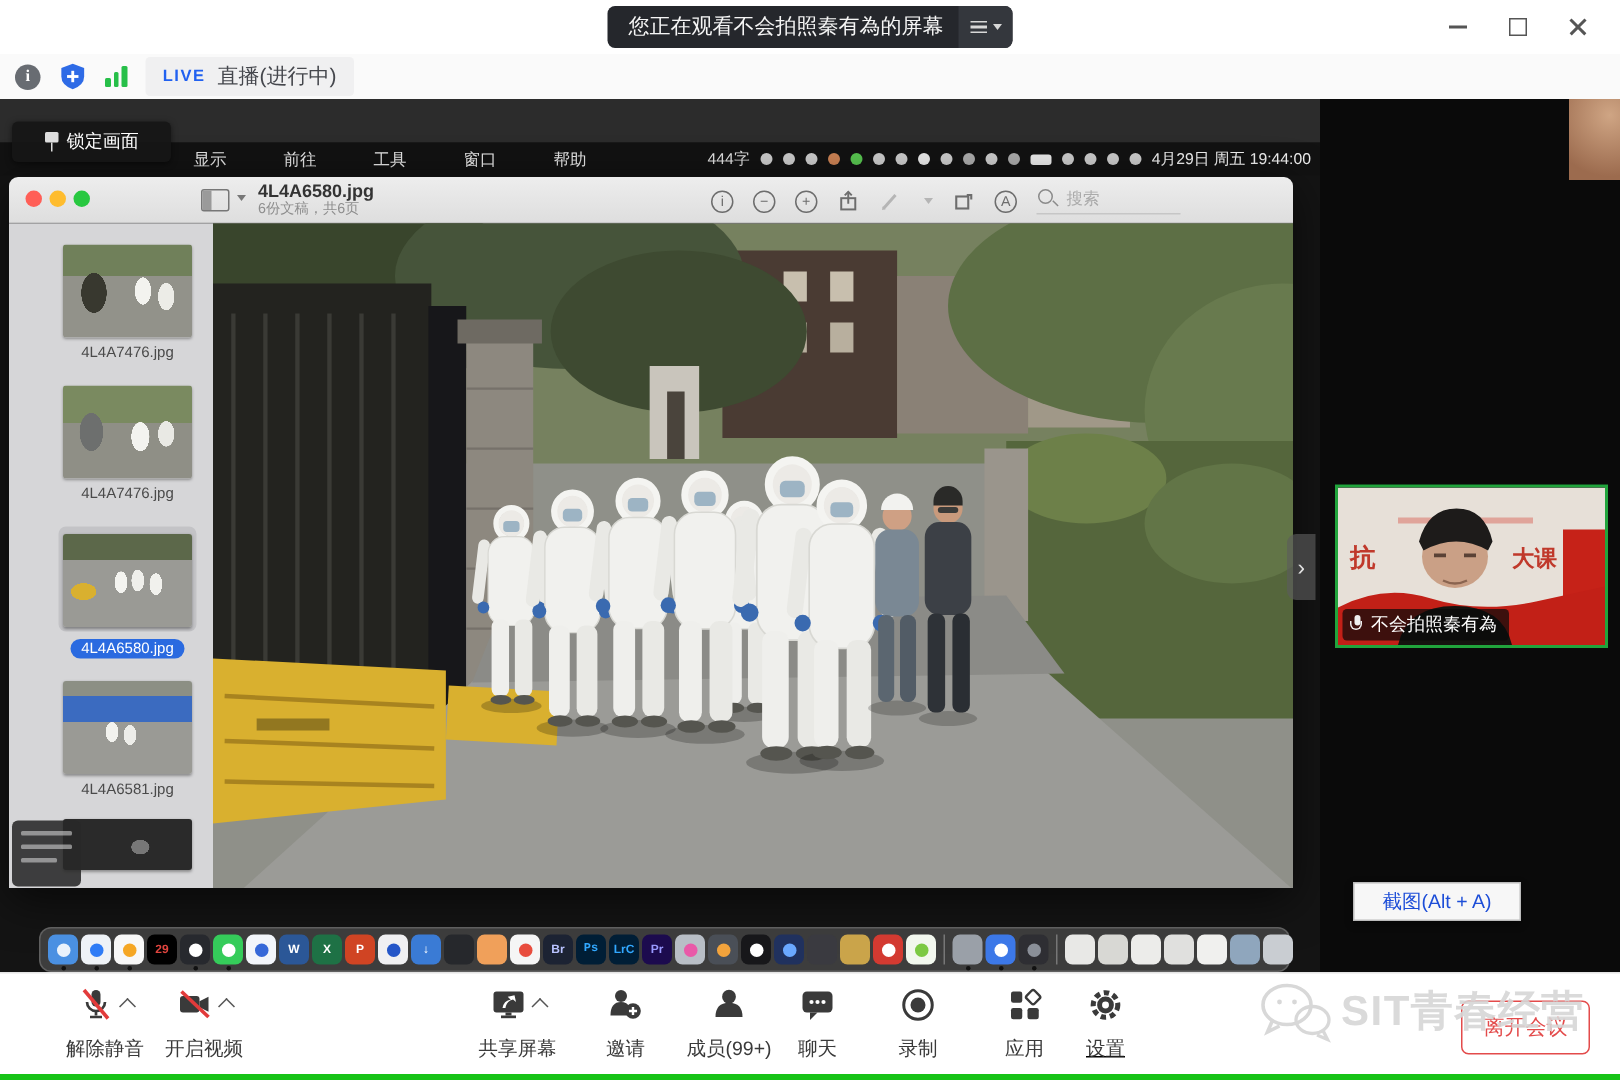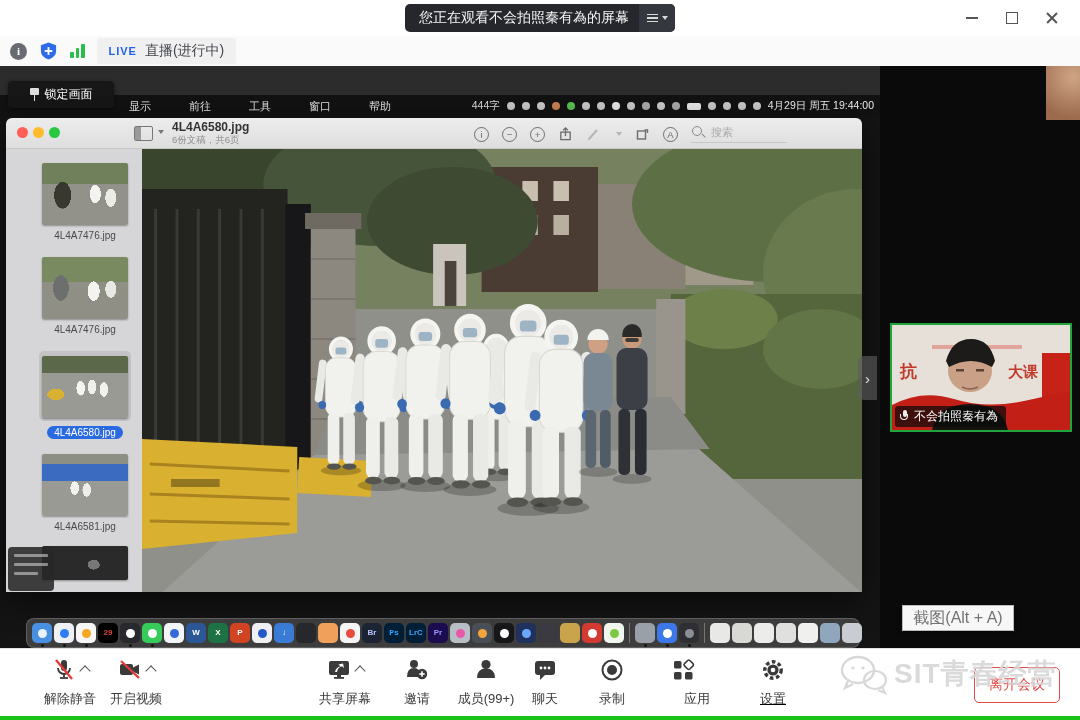--- a/index.html
+++ b/index.html
@@ -119,21 +119,21 @@
   .dock-sep{width:1px;height:20px;background:rgba(255,255,255,.3);margin:0 3px;flex:none;}
   
   .rightpanel{position:absolute;left:880px;top:0;width:200px;height:582px;background:#0a0a0a;}
   .pvideo{position:absolute;left:10px;top:257px;width:178px;height:105px;border:2px solid #21a43c;box-sizing:content-box;background:#000;cursor:pointer;}
   .pvideo svg{display:block;}
   .pv-nametag{position:absolute;left:3px;bottom:3px;background:rgba(10,10,10,.72);border-radius:3px;display:flex;align-items:center;gap:5px;padding:2px 8px 2px 5px;}
   .pv-nametag .nm{color:#fff;font-size:12px;}
   .mic-mini{position:relative;width:9px;height:13px;}
   .mic-mini i{position:absolute;left:2.5px;top:0;width:4px;height:7px;border-radius:2px;background:#eee;display:block;}
   .mic-mini em{position:absolute;left:0;top:4px;width:8px;height:6px;border:1.2px solid #eee;border-top:none;border-radius:0 0 5px 5px;display:block;box-sizing:border-box;}
-  .snipbtn{position:absolute;left:22px;top:539px;width:110px;height:24px;background:#f7f7f7;border:1px solid #bbb;color:#737373;font-size:16px;display:flex;align-items:center;justify-content:center;box-shadow:0 2px 5px rgba(0,0,0,.45);cursor:pointer;}
+  .snipbtn{position:absolute;left:22px;top:522px;width:110px;height:24px;background:#f7f7f7;border:1px solid #bbb;color:#1d4ed8;font-size:13px;display:flex;align-items:center;justify-content:center;box-shadow:0 2px 5px rgba(0,0,0,.45);cursor:pointer;}
   .collapse{position:absolute;left:858px;top:290px;width:19px;height:44px;background:rgba(92,92,92,.65);border-radius:6px 0 0 6px;color:#e3e3e3;font-size:15px;display:flex;align-items:center;justify-content:center;cursor:pointer;}
   
   .toolbar{position:absolute;left:0;top:648px;width:1080px;height:68px;background:#fff;border-top:1px solid #e4e4e4;}
   .ctl{position:absolute;top:8px;text-align:center;cursor:pointer;}
   .ctl .irow{display:flex;align-items:flex-start;justify-content:center;gap:4px;height:30px;}
   .ctl .lbl{font-size:13px;color:#3a3a3a;margin-top:3px;white-space:nowrap;}
   .chev{width:7px;height:7px;border-left:1.6px solid #555;border-top:1.6px solid #555;transform:rotate(45deg);margin-top:10px;}
   .leavebtn{position:absolute;right:20px;top:18px;width:84px;height:34px;border:1.5px solid #e34b4b;border-radius:5px;color:#e34b4b;font-size:14px;display:flex;align-items:center;justify-content:center;background:#fff;cursor:pointer;}
   .watermark{position:absolute;left:838px;top:644px;width:240px;height:60px;z-index:60;pointer-events:none;display:flex;align-items:center;gap:4px;opacity:.9;}
   .wm-text{font-size:28px;font-weight:bold;color:#d6d6d6;letter-spacing:1px;white-space:nowrap;}
@@ -615,33 +615,33 @@
   <div class="ctl" style="left:585px;width:54px;" data-name="record-button">
     <div class="irow">
       <svg width="26" height="26" viewBox="0 0 26 26" data-name="record-icon">
         <circle cx="13" cy="13" r="9.5" fill="none" stroke="#3a3a3a" stroke-width="2"></circle>
         <circle cx="13" cy="13" r="5" fill="#3a3a3a"></circle>
       </svg>
     </div>
     <div class="lbl" data-name="record-label">录制</div>
   </div>
 
-  <div class="ctl" style="left:656px;width:54px;text-align:right;" data-name="apps-button">
+  <div class="ctl" style="left:656px;width:54px;" data-name="apps-button">
     <div class="irow">
       <svg width="26" height="26" viewBox="0 0 26 26" data-name="apps-grid-icon">
         <rect x="4" y="4" width="7.5" height="7.5" rx="1.5" fill="#3a3a3a"></rect>
         <rect x="4" y="15" width="7.5" height="7.5" rx="1.5" fill="#3a3a3a"></rect>
         <rect x="15" y="15" width="7.5" height="7.5" rx="1.5" fill="#3a3a3a"></rect>
         <rect x="15" y="4" width="7.5" height="7.5" rx="1.5" fill="none" stroke="#3a3a3a" stroke-width="1.6" transform="rotate(45 18.75 7.75)"></rect>
       </svg>
     </div>
     <div class="lbl" data-name="apps-label">应用</div>
   </div>
 
-  <div class="ctl" style="left:746px;width:54px;text-decoration:underline;" data-name="settings-button">
+  <div class="ctl" style="left:710px;width:54px;text-decoration:underline;" data-name="settings-button">
     <div class="irow">
       <svg width="26" height="26" viewBox="0 0 26 26" data-name="gear-icon">
         <circle cx="13" cy="13" r="8.2" fill="none" stroke="#3a3a3a" stroke-width="3.4" stroke-dasharray="3.6 2.6"></circle>
         <circle cx="13" cy="13" r="5.6" fill="#3a3a3a"></circle>
         <circle cx="13" cy="13" r="2.3" fill="#fff"></circle>
       </svg>
     </div>
     <div class="lbl" data-name="settings-label">设置</div>
   </div>
 

